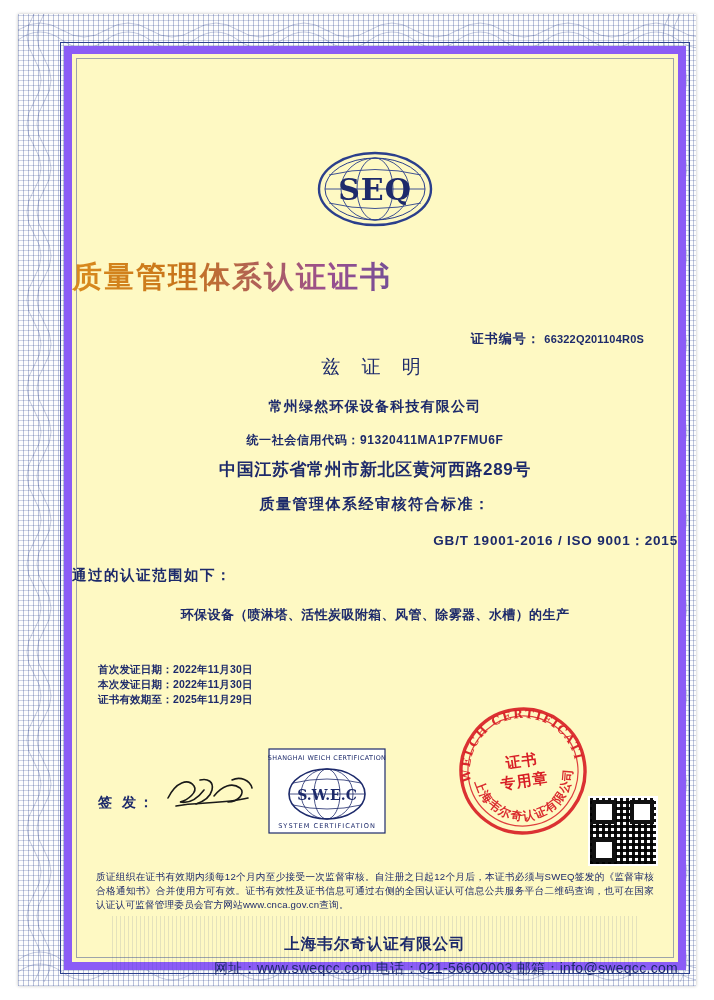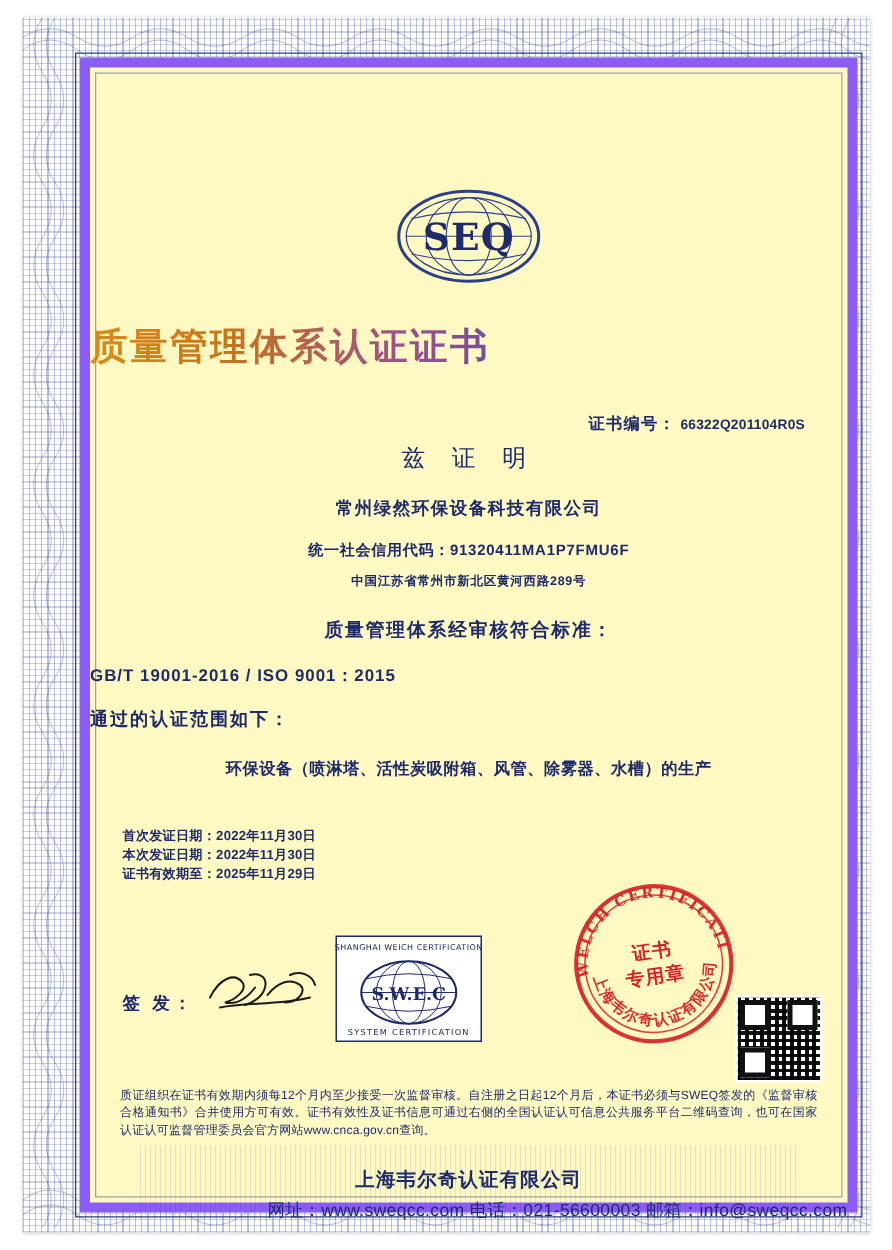--- a/index.html
+++ b/index.html
@@ -136,42 +136,42 @@
     font-weight: bold;
     letter-spacing: 0.6px;
     color: #1d2a6b;
   }
 
   .address {
     position: absolute;
     top: 404px;
     left: 0; right: 0;
     text-align: center;
-    font-size: 10px;
+    font-size: 17px;
     font-weight: bold;
     letter-spacing: 0.6px;
     color: #1d2a6b;
   }
 
   .standard-line {
     position: absolute;
     top: 441px;
     left: 0; right: 0;
     text-align: center;
     font-size: 15px;
     font-weight: bold;
     letter-spacing: 1.5px;
     color: #1d2a6b;
   }
 
   .standard-code {
     position: absolute;
     top: 478px;
     left: 0; right: 0;
-    text-align: left;
+    text-align: right;
     font-size: 13.5px;
     font-weight: bold;
     letter-spacing: 0.8px;
     color: #1d2a6b;
   }
 
   .scope-line {
     position: absolute;
     top: 512px;
     left: 0; right: 0;

